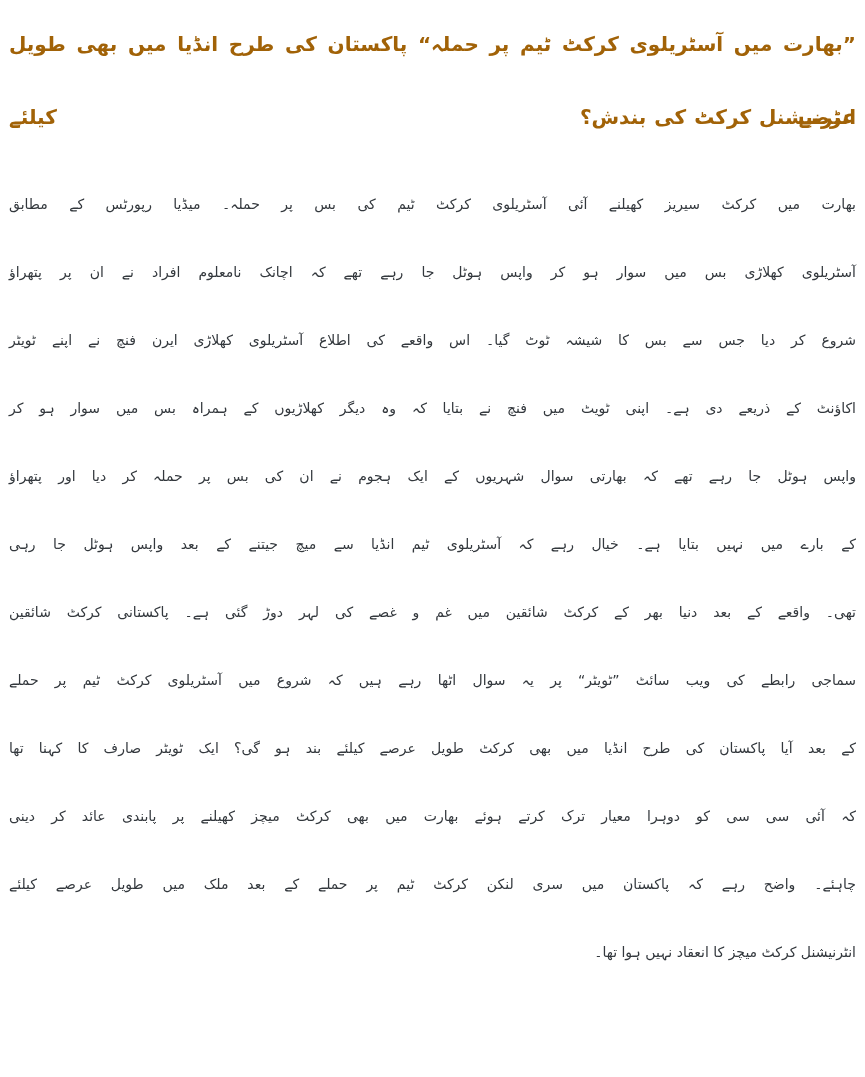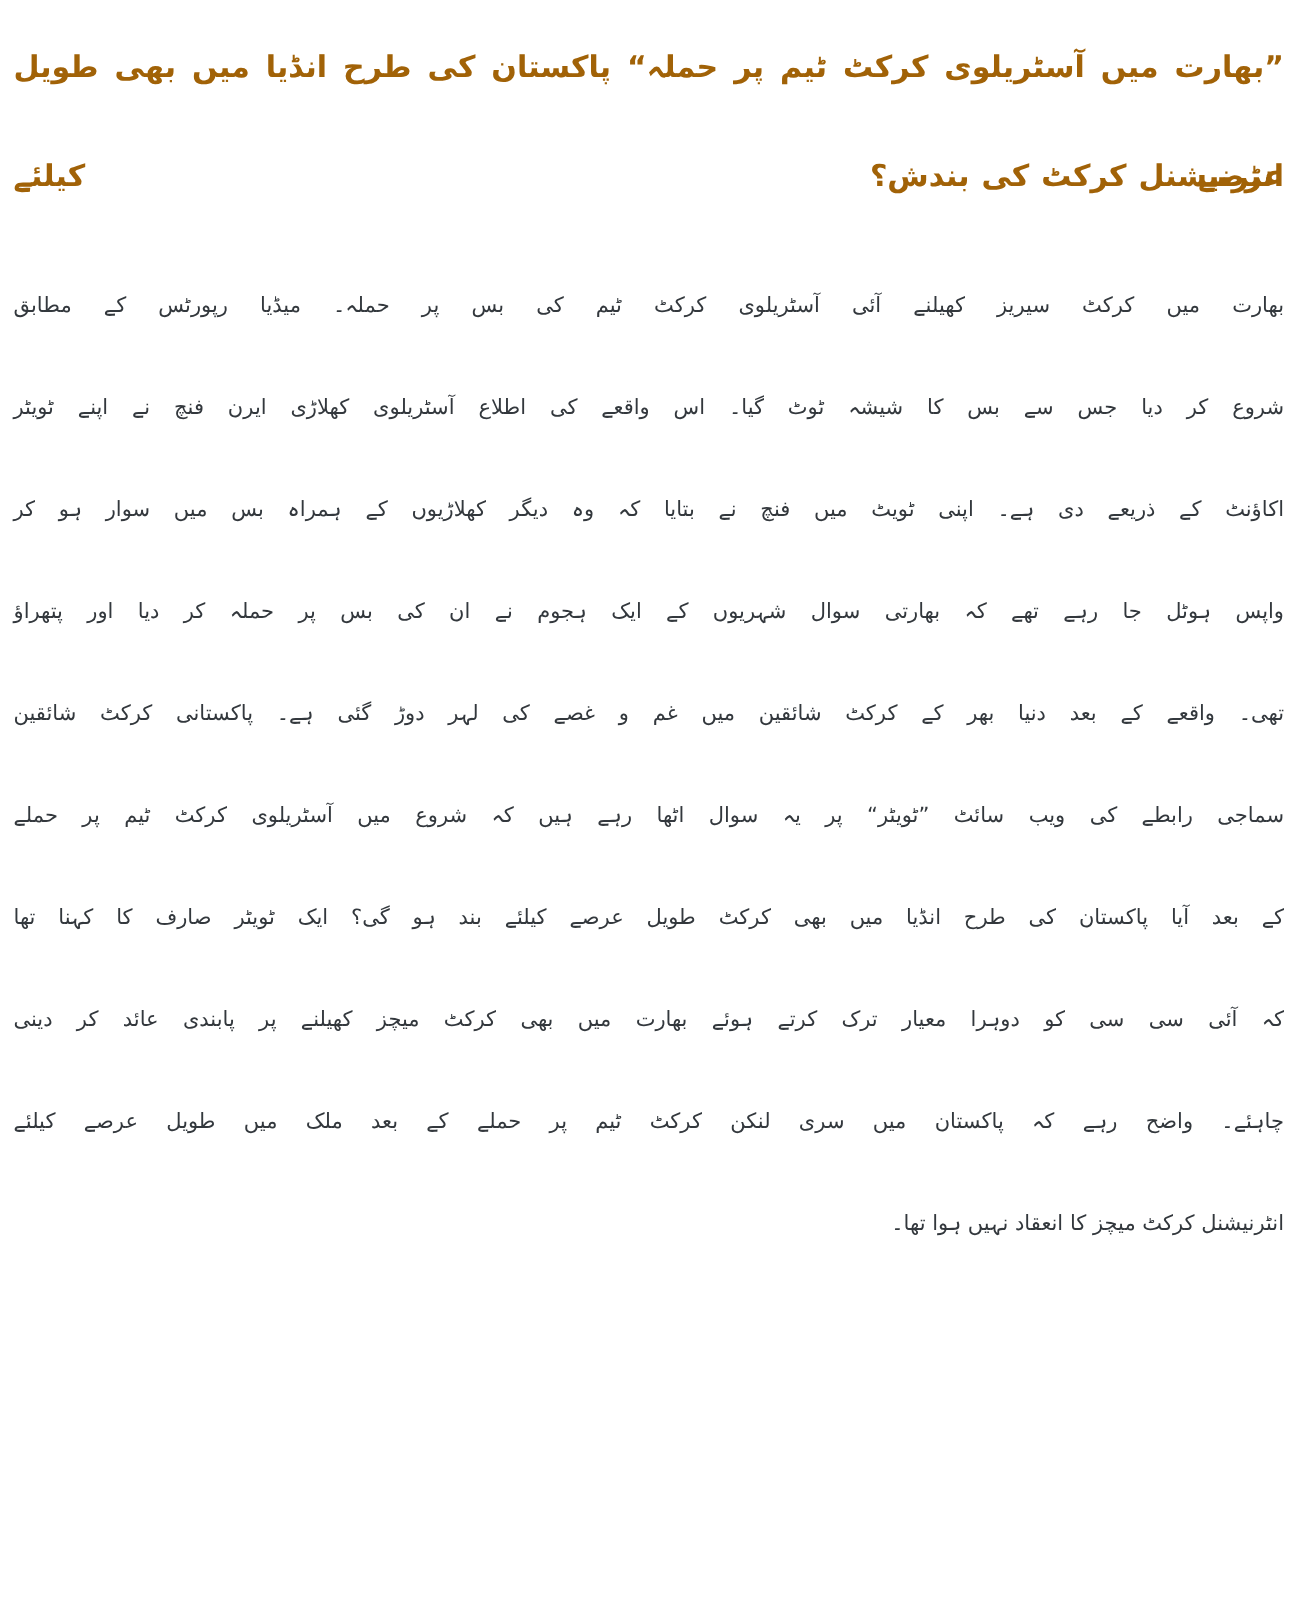--- a/index.html
+++ b/index.html
@@ -61,23 +61,25 @@
 
 <article class="article">
 
   <h1 class="headline">
     <div class="headline-line">”بھارت میں آسٹریلوی کرکٹ ٹیم پر حملہ“ پاکستان کی طرح انڈیا میں بھی طویل عرصے کیلئے</div>
     <div class="headline-line last">انٹرنیشنل کرکٹ کی بندش؟</div>
   </h1>
 
   <div class="body-text">
     <div class="body-line">بھارت میں کرکٹ سیریز کھیلنے آئی آسٹریلوی کرکٹ ٹیم کی بس پر حملہ۔ میڈیا رپورٹس کے مطابق</div>
+    <div class="body-line">آسٹریلوی کھلاڑی بس میں سوار ہو کر واپس ہوٹل جا رہے تھے کہ اچانک نامعلوم افراد نے ان پر پتھراؤ</div>
     <div class="body-line">شروع کر دیا جس سے بس کا شیشہ ٹوٹ گیا۔ اس واقعے کی اطلاع آسٹریلوی کھلاڑی ایرن فنچ نے اپنے ٹویٹر</div>
     <div class="body-line">اکاؤنٹ کے ذریعے دی ہے۔ اپنی ٹویٹ میں فنچ نے بتایا کہ وہ دیگر کھلاڑیوں کے ہمراہ بس میں سوار ہو کر</div>
     <div class="body-line">واپس ہوٹل جا رہے تھے کہ بھارتی سوال شہریوں کے ایک ہجوم نے ان کی بس پر حملہ کر دیا اور پتھراؤ</div>
+    <div class="body-line">کے بارے میں نہیں بتایا ہے۔ خیال رہے کہ آسٹریلوی ٹیم انڈیا سے میچ جیتنے کے بعد واپس ہوٹل جا رہی</div>
     <div class="body-line">تھی۔ واقعے کے بعد دنیا بھر کے کرکٹ شائقین میں غم و غصے کی لہر دوڑ گئی ہے۔ پاکستانی کرکٹ شائقین</div>
     <div class="body-line">سماجی رابطے کی ویب سائٹ ”ٹویٹر“ پر یہ سوال اٹھا رہے ہیں کہ شروع میں آسٹریلوی کرکٹ ٹیم پر حملے</div>
     <div class="body-line">کے بعد آیا پاکستان کی طرح انڈیا میں بھی کرکٹ طویل عرصے کیلئے بند ہو گی؟ ایک ٹویٹر صارف کا کہنا تھا</div>
     <div class="body-line">کہ آئی سی سی کو دوہرا معیار ترک کرتے ہوئے بھارت میں بھی کرکٹ میچز کھیلنے پر پابندی عائد کر دینی</div>
     <div class="body-line">چاہئے۔ واضح رہے کہ پاکستان میں سری لنکن کرکٹ ٹیم پر حملے کے بعد ملک میں طویل عرصے کیلئے</div>
     <div class="body-line last">انٹرنیشنل کرکٹ میچز کا انعقاد نہیں ہوا تھا۔</div>
   </div>
 
 </article>
 

